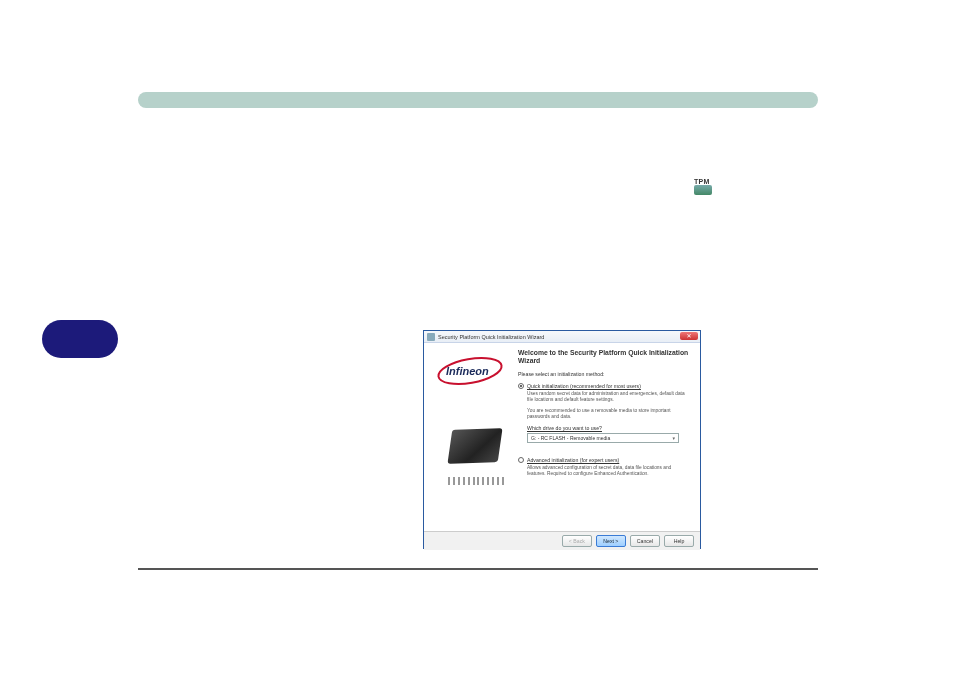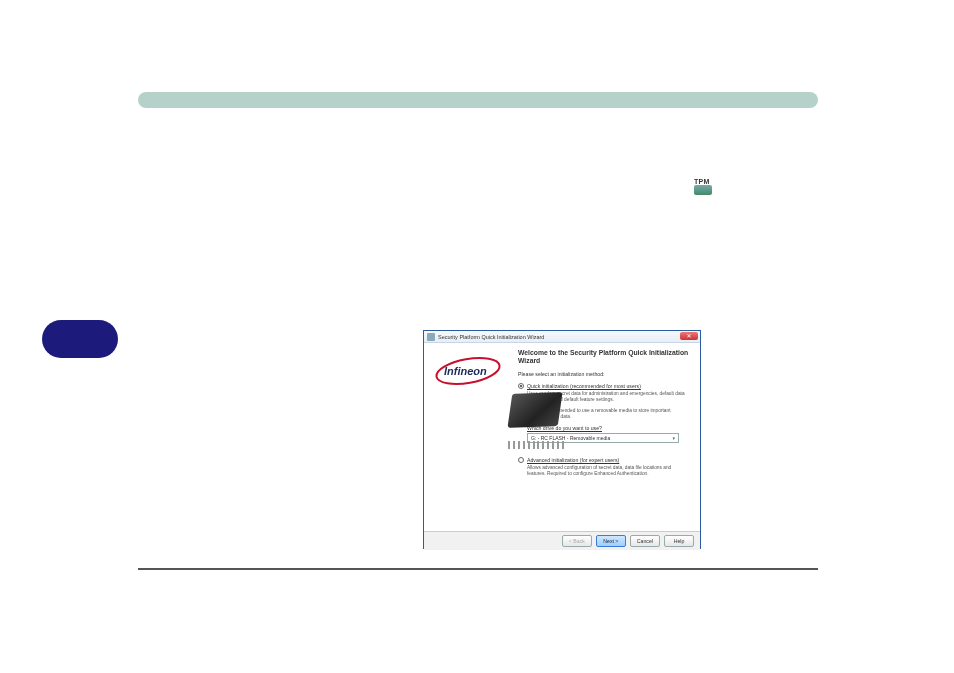--- a/index.html
+++ b/index.html
@@ -90,22 +90,22 @@
 
   .wiz-body {
     display: flex;
     height: 188px;
   }
 
   .wiz-left {
     width: 90px;
     padding: 10px 6px;
     display: flex;
-    flex-direction: row;
-    align-items: flex-start;
+    flex-direction: column;
+    align-items: flex-end;
   }
   .infineon-logo {
     width: 76px;
     height: 36px;
     position: relative;
   }
   .chip-image {
     width: 62px;
     height: 52px;
     margin-top: 40px;

